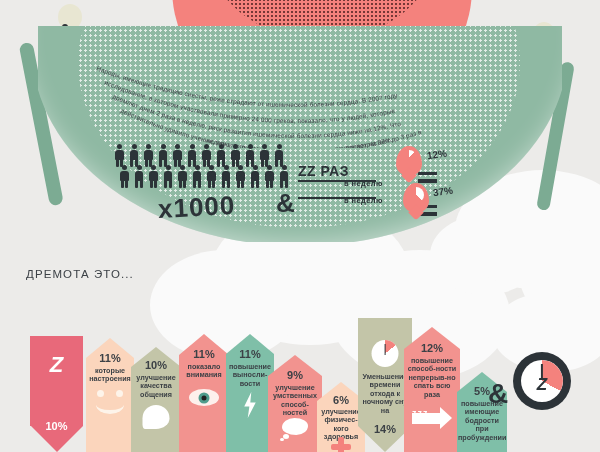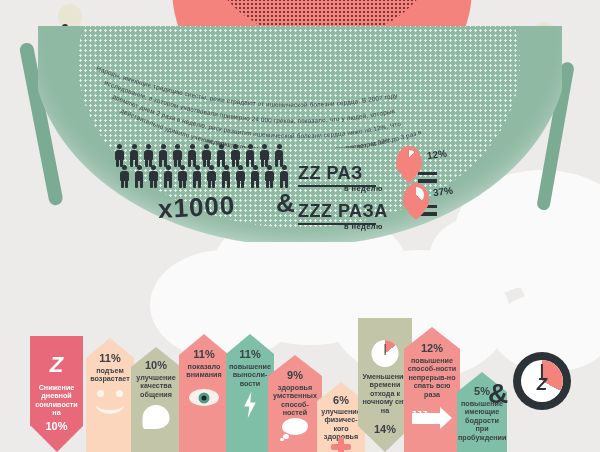--- a/index.html
+++ b/index.html
@@ -96,21 +96,21 @@
     transform:rotate(-3deg);
   }
   .amp-mid{
     position:absolute;left:276px;top:188px;
     font-size:26px;font-weight:bold;color:#2c3338;
   }
 
   
   .formula{position:absolute;left:298px;top:163px;width:120px;}
   .frac{margin-bottom:8px;}
-  .frac .num{font-size:18px;font-weight:bold;color:#2c3338;letter-spacing:.5px;}
+  .frac .num{font-size:14px;font-weight:bold;color:#2c3338;letter-spacing:.5px;}
   .frac .bar{height:1.6px;background:#2c3338;margin:1px 0 1px 0;width:78px;}
   .frac .den{font-size:7.5px;font-weight:bold;color:#2c3338;letter-spacing:.4px;padding-left:46px;}
   .eqgrp{position:absolute;}
   .eqgrp i{display:block;width:19px;height:3.4px;background:#2c3338;margin-bottom:4px;}
   .eq-a{left:418px;top:172px;}
   .eq-b{left:418px;top:205px;}
 
   
   .heart{position:absolute;width:26px;height:30px;}
   .heart .shape{
@@ -399,21 +399,20 @@
   <div class="x1000">x1000</div>
   <div class="amp-mid">&amp;</div>
 
   <div class="formula">
     <div class="frac">
       <div class="num">ZZ РАЗ</div>
       <div class="bar"></div>
       <div class="den">в неделю</div>
     </div>
     <div class="frac">
-      <div class="num">ZZZ РАЗА</div>
       <div class="bar"></div>
       <div class="den">в неделю</div>
     </div>
   </div>
   <div class="eqgrp eq-a">
       <i></i>
       <i></i>
     </div>
   <div class="eqgrp eq-b">
       <i></i>
@@ -425,36 +424,36 @@
       <div class="wedge"></div>
   </div>
   <div class="pct p1">12%</div>
 
   <div class="heart h2 big">
     <div class="shape"></div>
       <div class="wedge"></div>
   </div>
   <div class="pct p2">37%</div>
 
+  <div class="caption">ДРЕМОТА ЭТО...</div>
 
   <div class="chart">
 
     <div class="bar white" style="left:30px;top:336px;width:53px;height:116px;">
       <div class="shaft" style="top:0;height:90px;background:#e8697a;"></div>
       <div class="head" style="top:90px;border-left:26.5px solid transparent;border-right:26.5px solid transparent;border-top:26px solid #e8697a;"></div>
       <div class="icon-box" style="top:18px;"><span class="ic-z">Z</span></div>
-      <div class="txt" style="top:48px;">Снижение дневной сонливости на</div>
       <div class="pctlbl" style="top:84px;color:#fff;">10%</div>
     </div>
 
     <div class="bar" style="left:86px;top:338px;width:48px;height:114px;">
       <div class="head" style="top:0;border-left:24px solid transparent;border-right:24px solid transparent;border-bottom:20px solid #fbd5bc;"></div>
       <div class="shaft" style="top:20px;height:94px;background:#fbd5bc;"></div>
       <div class="pctlbl" style="top:14px;">11%</div>
-      <div class="txt" style="top:29px;">подъем возрастает</div>
+      <div class="txt" style="top:29px;">которые настроения</div>
       <div class="icon-box" style="top:52px;">
         <div class="ic-smile">
             <i class="e l"></i>
             <i class="e r"></i>
             <i class="m"></i>
           </div>
       </div>
     </div>
 
     <div class="bar" style="left:131px;top:347px;width:50px;height:105px;">
@@ -487,21 +486,21 @@
       <div class="txt" style="top:29px;">повышение выносли-вости</div>
       <div class="icon-box" style="top:58px;">
           <div class="ic-bolt"></div>
         </div>
     </div>
 
     <div class="bar" style="left:268px;top:355px;width:54px;height:97px;">
       <div class="head" style="top:0;border-left:27px solid transparent;border-right:27px solid transparent;border-bottom:21px solid #f2938f;"></div>
       <div class="shaft" style="top:21px;height:76px;background:#f2938f;"></div>
       <div class="pctlbl" style="top:14px;">9%</div>
-      <div class="txt" style="top:29px;">здоровья умственных способ-ностей</div>
+      <div class="txt" style="top:29px;">улучшение умственных способ-ностей</div>
       <div class="icon-box" style="top:62px;">
         <div class="ic-thought">
             <i class="b b1"></i>
             <i class="b b2"></i>
             <i class="b b3"></i>
           </div>
       </div>
     </div>
 
     <div class="bar" style="left:317px;top:382px;width:48px;height:70px;">

